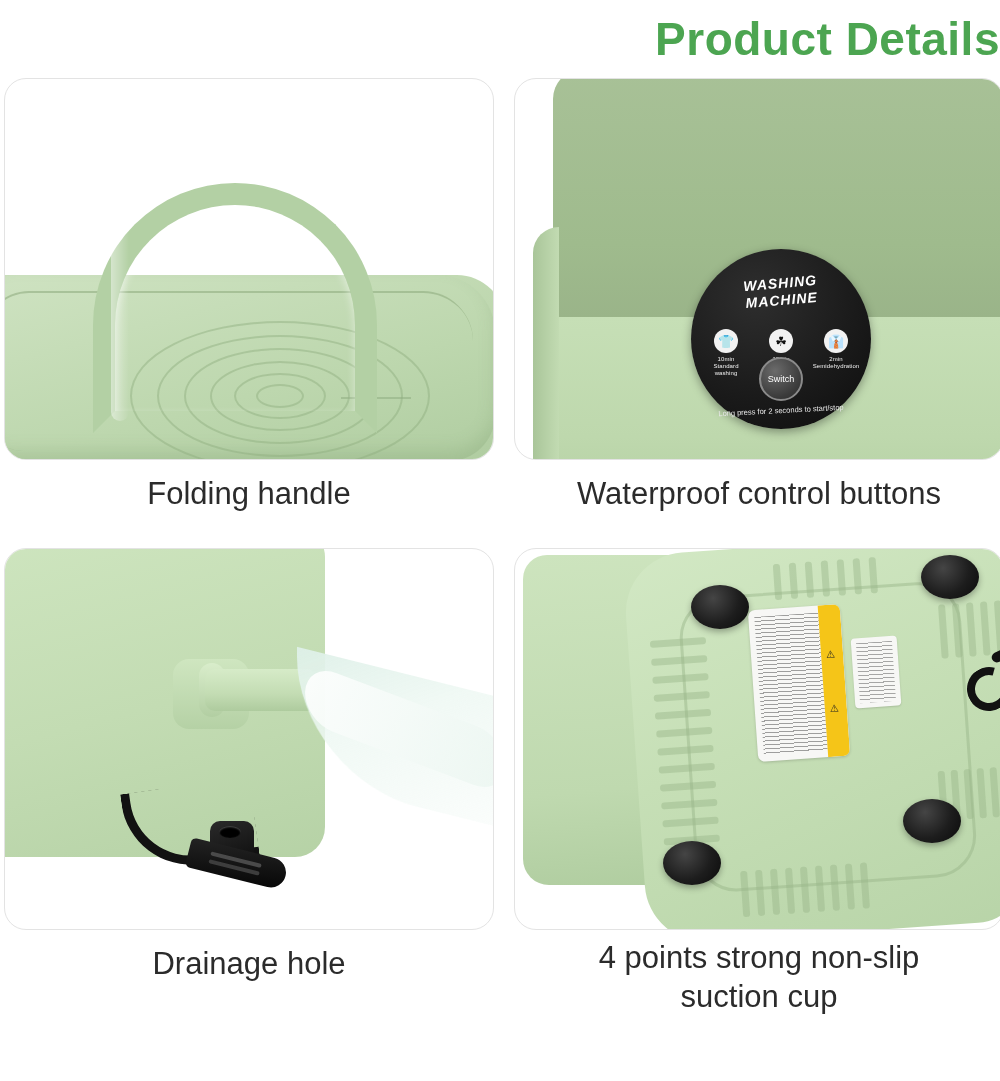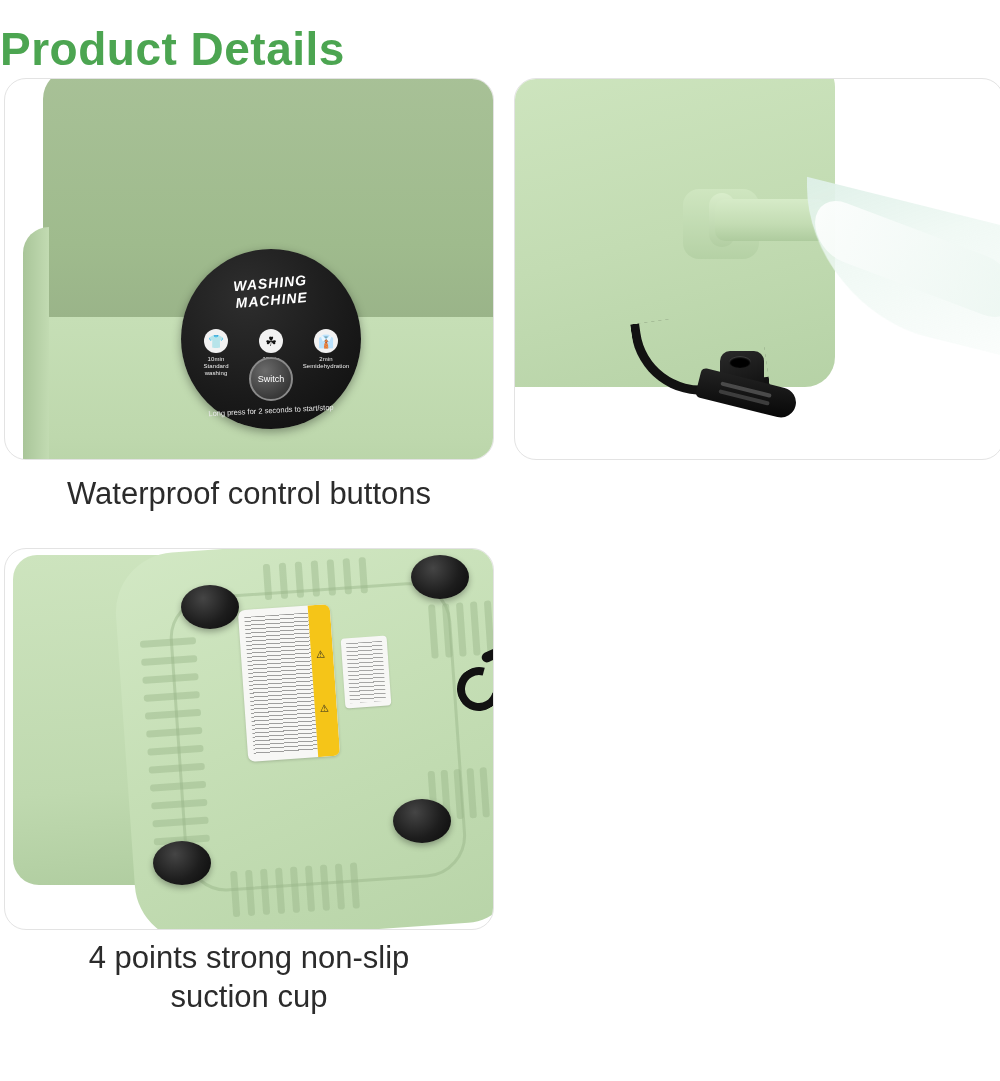--- a/index.html
+++ b/index.html
@@ -4,26 +4,26 @@
 <style>
   * { margin:0; padding:0; box-sizing:border-box; }
   body {
     width:1000px; height:1081px;
     background:#ffffff;
     font-family:"Liberation Sans", sans-serif;
     overflow:hidden;
     position:relative;
   }
   .page-title {
-    text-align:left;
+    text-align:right;
     font-size:46px;
     font-weight:bold;
     color:#4ca551;
     letter-spacing:0.5px;
-    padding-top:16px;
+    padding-top:6px;
     height:78px;
     line-height:66px;
   }
   .grid {
     display:grid;
     grid-template-columns:490px 490px;
     grid-template-rows:470px 470px;
     column-gap:20px;
     padding:0 4px;
   }
@@ -384,20 +384,39 @@
     transform:rotate(-25deg);
   }
 </style>
 </head>
 <body>
 
 <div class="page-title">Product Details</div>
 
 <div class="grid">
 
+  <div class="cell">
+    <div class="photo">
+      <div class="c1-body"></div>
+      <div class="c1-lid">
+        <div class="c1-lid-inner"></div>
+      </div>
+      <div class="ripples">
+        <span class="r1"></span>
+          <span class="r2"></span>
+          <span class="r3"></span>
+        <span class="r4"></span>
+          <span class="r5"></span>
+          <span class="r6"></span>
+      </div>
+      <div class="c1-notch"></div>
+      <div class="c1-handle"></div>
+    </div>
+    <div class="caption">Folding handle</div>
+  </div>
 
   <div class="cell">
     <div class="photo">
       <div class="c2-upper"></div>
       <div class="c2-lower"></div>
       <div class="c2-left-edge"></div>
 
       <div class="dial">
         <div class="dial-title">
           <div>WASHING</div>
@@ -436,20 +455,21 @@
       <div class="c3-body"></div>
       <div class="c3-spout-base"></div>
       <div class="c3-spout-ring"></div>
       <div class="c3-spout"></div>
       <div class="water"></div>
       <div class="water2"></div>
       <div class="c3-cord"></div>
       <div class="c3-plug"></div>
       <div class="c3-plug-wing"></div>
     </div>
+    <div class="caption">Drainage hole</div>
   </div>
 
   <div class="cell">
     <div class="photo">
       <div class="c4-side"></div>
       <div class="c4-base">
         <div class="c4-inner-ring"></div>
         <div class="ribs" id="ribs">
             <span style="left: 22px; top: 86px; width: 56px; height: 7px;"></span>
             <span style="left: 22px; top: 104px; width: 56px; height: 7px;"></span>

